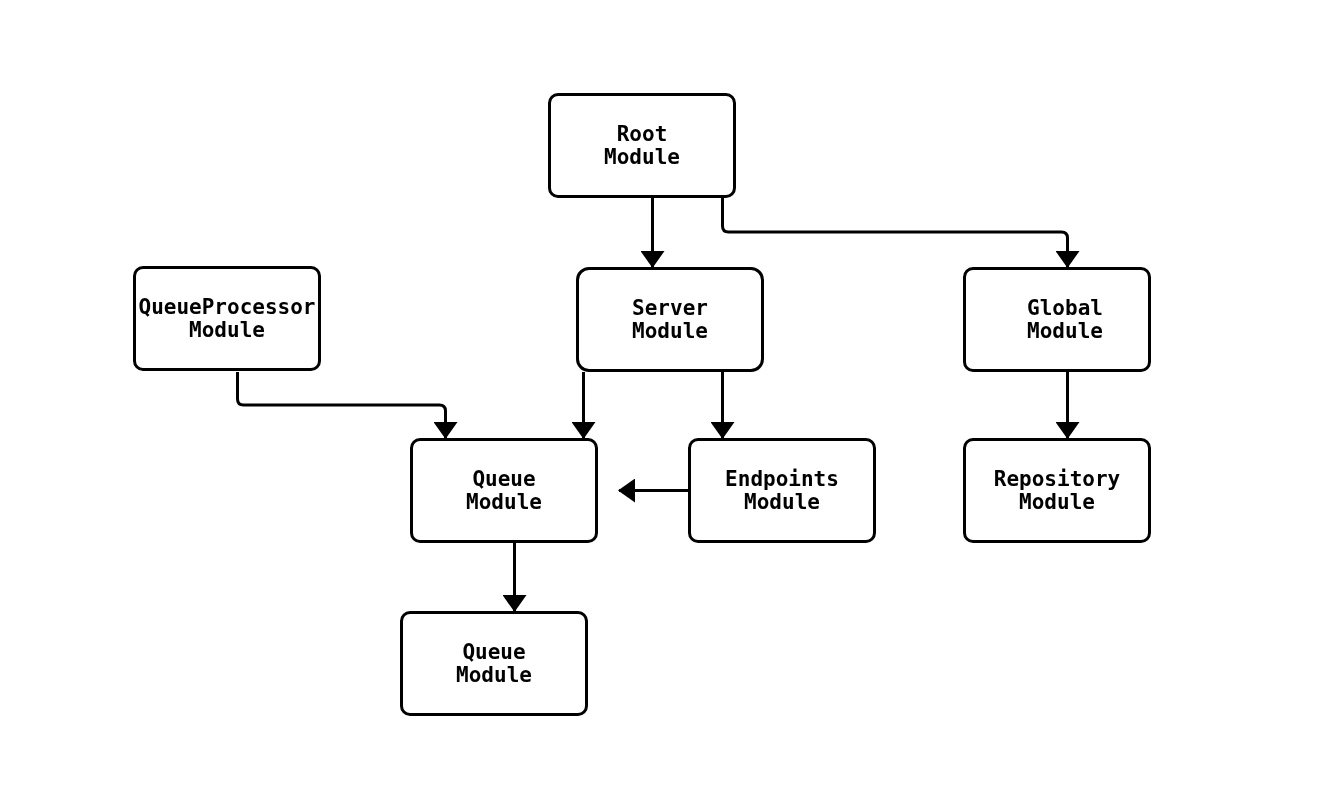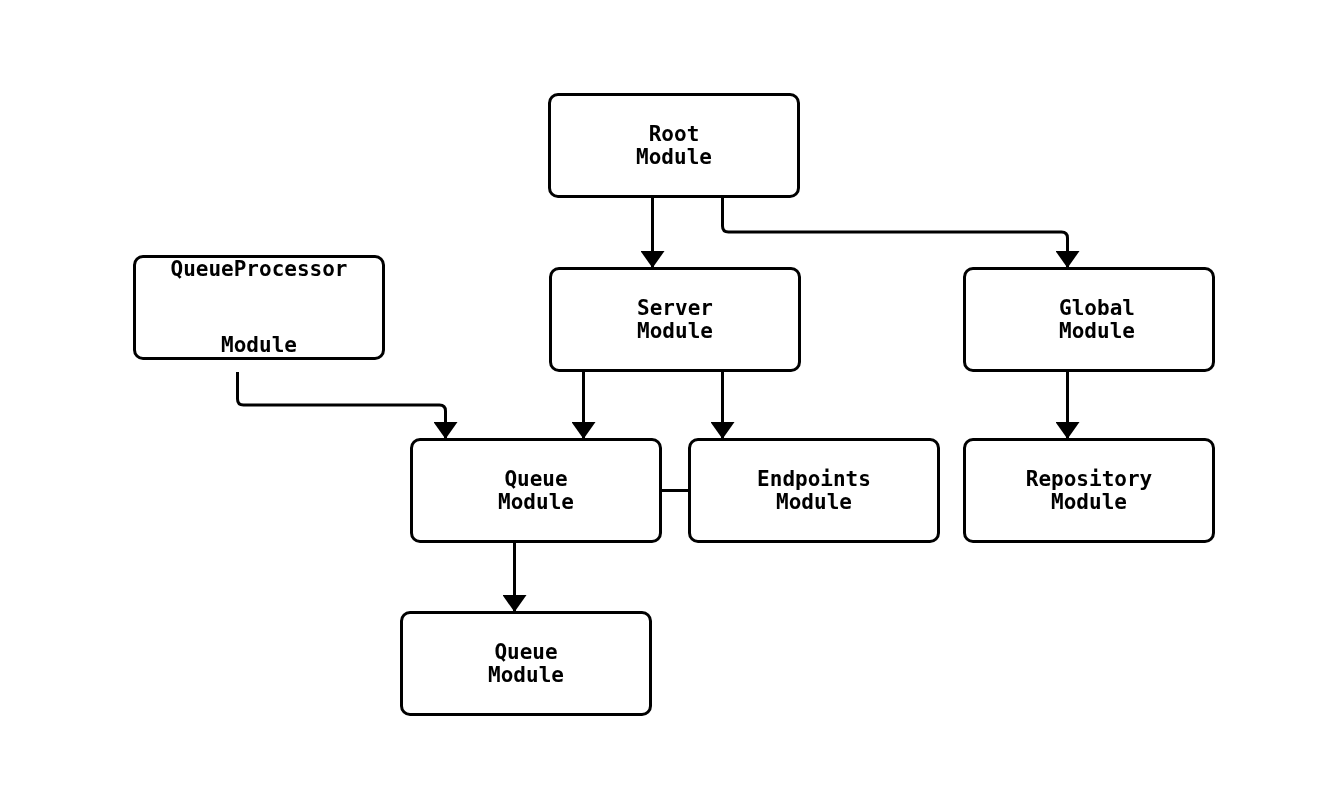--- a/index.html
+++ b/index.html
@@ -23,21 +23,21 @@
     height: 809px;
   }
   .edges path {
     fill: none;
     stroke: #000000;
     stroke-width: 3;
   }
   .node {
     position: absolute;
     box-sizing: border-box;
-    width: 252px;
+    width: 188px;
     height: 105px;
     background: #ffffff;
     border: 3px solid #000000;
     border-radius: 10px;
     display: flex;
     flex-direction: column;
     align-items: center;
     justify-content: center;
     text-align: center;
     color: #000000;
@@ -66,26 +66,26 @@
     <path marker-end="url(#arrow)" d="M688,490.5 L619,490.5"></path>
     <path marker-end="url(#arrow)" d="M1067.5,372 L1067.5,438"></path>
     <path marker-end="url(#arrow)" d="M514.5,543 L514.5,611"></path>
   </svg>
 
   <div class="node" style="left:548px; top:93px;">
     <span>Root</span>
     <span>Module</span>
   </div>
 
-  <div class="node" style="left:133px; top:255px;justify-content:space-between;">
+  <div class="node" style="left:133px; top:266px;">
     <span>QueueProcessor</span>
     <span>Module</span>
   </div>
 
-  <div class="node" style="left:549px; top:267px;">
+  <div class="node" style="left:576px; top:267px;border-radius:13px;">
     <span>Server</span>
     <span>Module</span>
   </div>
 
   <div class="node" style="left:963px; top:267px;padding-left:16px;">
     <span>Global</span>
     <span>Module</span>
   </div>
 
   <div class="node" style="left:410px; top:438px;">

